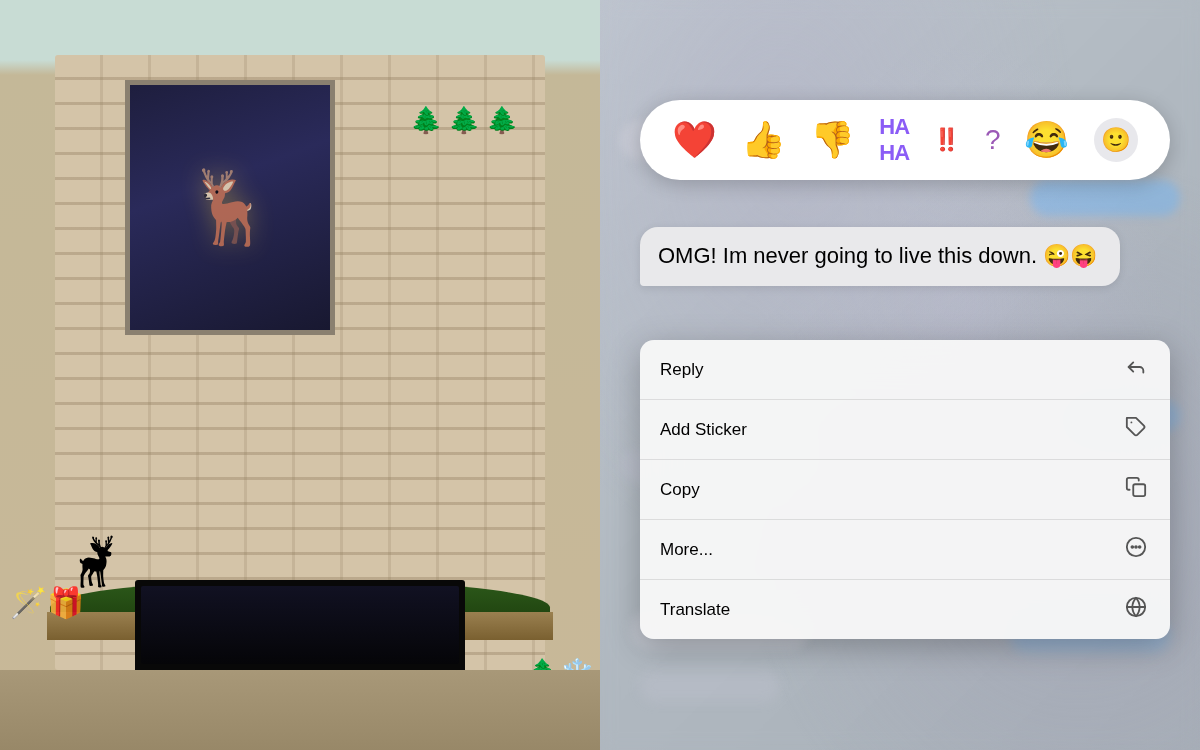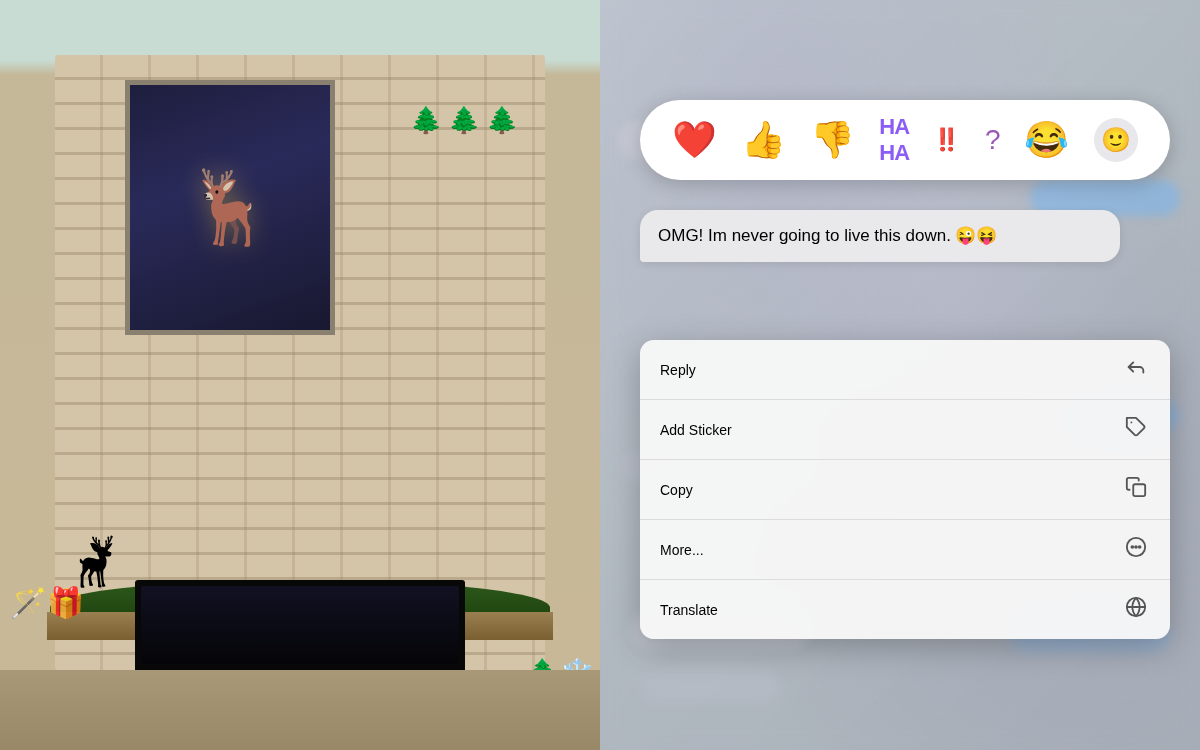--- a/index.html
+++ b/index.html
@@ -131,27 +131,27 @@
       font-size: 24px;
       position: absolute;
       right: -15px;
       top: 50%;
       transform: translateY(-50%);
     }
 
     
     .message-bubble {
       position: absolute;
-      top: 210px;
+      top: 227px;
       left: 40px;
       right: 80px;
       background: #e9e9eb;
       border-radius: 18px 18px 18px 4px;
       padding: 14px 18px;
-      font-size: 17px;
+      font-size: 22px;
       color: #000;
       line-height: 1.4;
       box-shadow: 0 2px 8px rgba(0,0,0,0.1);
       z-index: 10;
     }
 
     
     .context-menu {
       position: absolute;
       top: 340px;
@@ -174,21 +174,21 @@
       color: #000;
       cursor: pointer;
       border-bottom: 0.5px solid rgba(0,0,0,0.1);
     }
 
     .menu-item:last-child {
       border-bottom: none;
     }
 
     .menu-item-label {
-      font-size: 14px;
+      font-size: 17px;
       color: #000;
     }
 
     .menu-item-icon {
       font-size: 20px;
       color: #555;
       width: 28px;
       text-align: center;
     }
 

